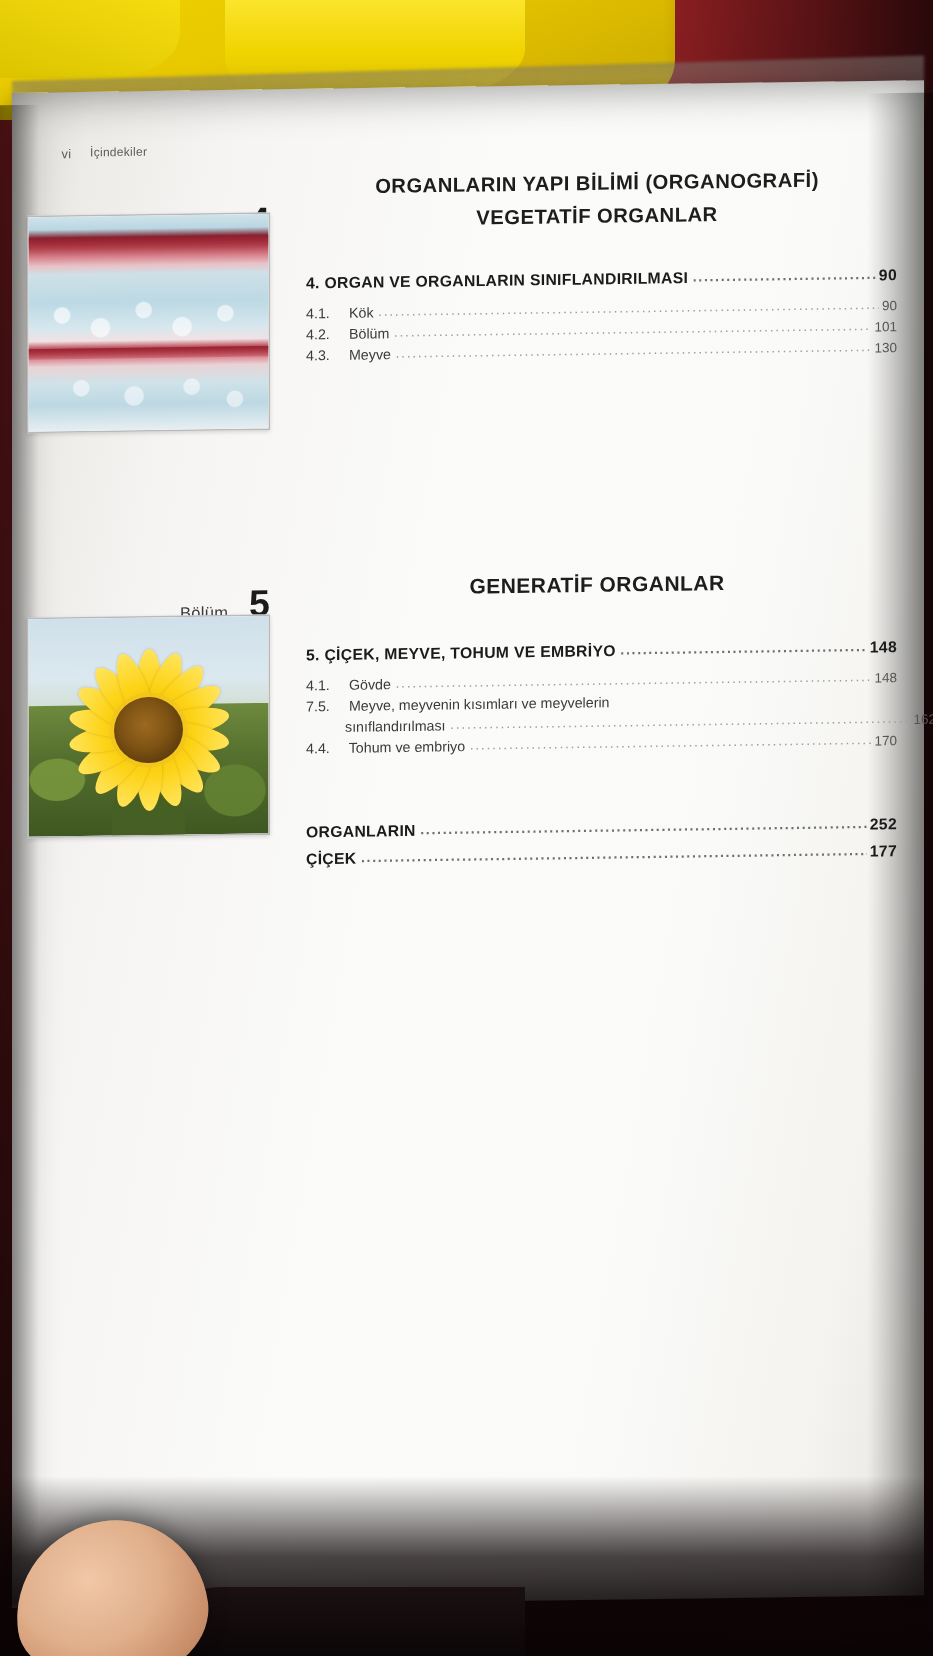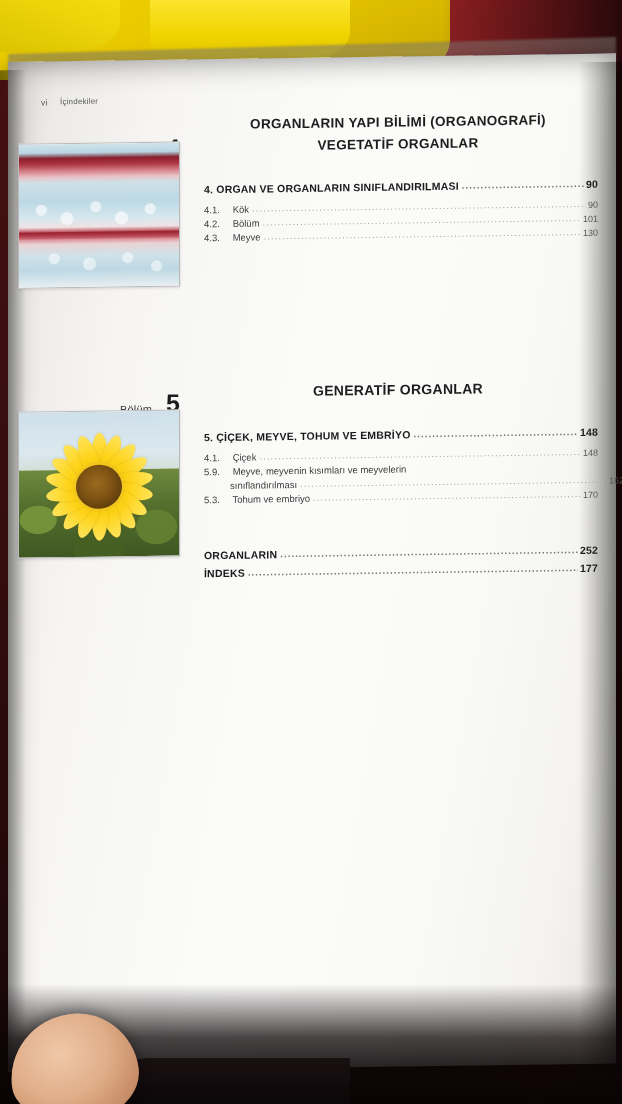--- a/index.html
+++ b/index.html
@@ -456,62 +456,62 @@
         </span>
         <span class="dots">...........................................................................................................................</span>
         <span class="pg">148</span>
       </div>
 
       <div style="height:6px;"></div>
 
       <div class="toc-row lvl2">
         <span class="label">
           <span class="num">4.1.</span>
-          <span>Çiçek</span>
+          <span>Gövde</span>
         </span>
         <span class="dots">...........................................................................................................................</span>
         <span class="pg">148</span>
       </div>
 
       <div class="toc-row lvl2">
         <span class="label">
-          <span class="num">5.9.</span>
+          <span class="num">7.5.</span>
           <span>Meyve, meyvenin kısımları ve meyvelerin</span>
         </span>
       </div>
 
       <div class="toc-row lvl2 indent-26">
         <span class="label">
           <span>sınıflandırılması</span>
         </span>
         <span class="dots">...........................................................................................................................</span>
         <span class="pg">162</span>
       </div>
 
       <div class="toc-row lvl2">
         <span class="label">
-          <span class="num">5.3.</span>
+          <span class="num">4.4.</span>
           <span>Tohum ve embriyo</span>
         </span>
         <span class="dots">...........................................................................................................................</span>
         <span class="pg">170</span>
       </div>
 
     </div>
 
     <div class="toc back-matter" style="top:490px;">
 
       <div class="toc-row lvl1">
         <span class="label">ORGANLARIN</span>
         <span class="dots">...........................................................................................................................</span>
         <span class="pg">252</span>
       </div>
 
       <div class="toc-row lvl1">
-        <span class="label">İNDEKS</span>
+        <span class="label">ÇİÇEK</span>
         <span class="dots">...........................................................................................................................</span>
         <span class="pg">177</span>
       </div>
 
     </div>
 
   </div>
 
   <div class="bg-bottom-dark"></div>
   <div class="bottom-strip"></div>

